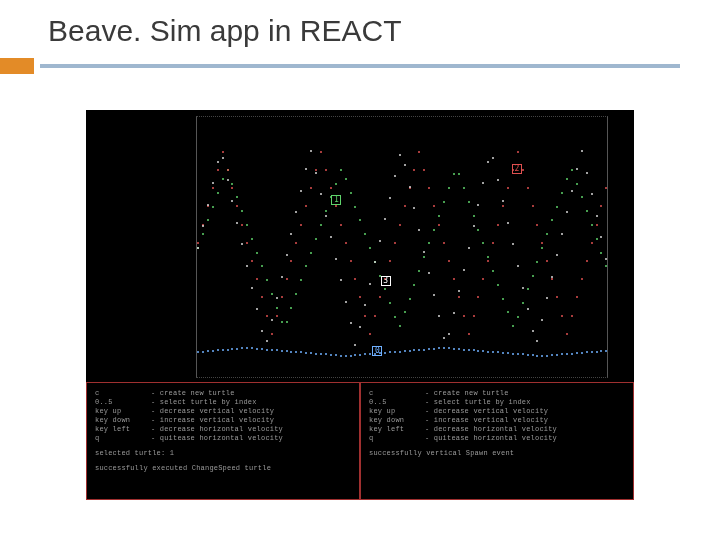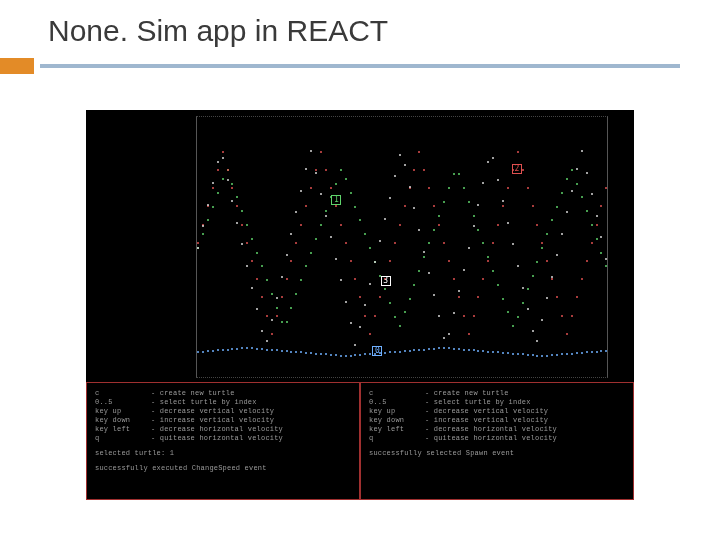--- a/index.html
+++ b/index.html
@@ -44,21 +44,21 @@
   .trail{position:absolute;width:2px;height:2px;border-radius:50%;}
   .c0{background:#6fb0ff;}
   .c1{background:#5fd36b;}
   .c2{background:#e05050;}
   .c3{background:#d9d9d9;}
 </style>
 </head>
 <body>
 <div class="page">
 
-  <div class="title">None. Sim app in REACT</div>
+  <div class="title">Beave. Sim app in REACT</div>
   <div class="rule-wrap">
     <div class="orange-block"></div>
     <div class="rule"></div>
   </div>
 
   <div class="stage">
     <div class="graph" id="graph">
         <div class="trail c0" style="left: 0px; top: 234px;"></div>
         <div class="trail c0" style="left: 4.92px; top: 233.61px;"></div>
         <div class="trail c0" style="left: 9.84px; top: 233.22px;"></div>
@@ -402,27 +402,27 @@
       </div>
     <div class="consoles">
       <div class="console" id="console-0">
           <div class="row"><span class="k">c</span><span>- create new turtle</span></div>
           <div class="row"><span class="k">0..5</span><span>- select turtle by index</span></div>
           <div class="row"><span class="k">key up</span><span>- decrease vertical velocity</span></div>
           <div class="row"><span class="k">key down</span><span>- increase vertical velocity</span></div>
           <div class="row"><span class="k">key left</span><span>- decrease horizontal velocity</span></div>
           <div class="row"><span class="k">q</span><span>- quitease horizontal velocity</span></div>
           <div class="sel">selected turtle: 1</div>
-          <div class="evt">successfully executed ChangeSpeed event</div>
+          <div class="evt">successfully executed ChangeSpeed turtle</div>
         </div>
       <div class="console" id="console-1">
           <div class="row"><span class="k">c</span><span>- create new turtle</span></div>
           <div class="row"><span class="k">0..5</span><span>- select turtle by index</span></div>
           <div class="row"><span class="k">key up</span><span>- decrease vertical velocity</span></div>
           <div class="row"><span class="k">key down</span><span>- increase vertical velocity</span></div>
           <div class="row"><span class="k">key left</span><span>- decrease horizontal velocity</span></div>
           <div class="row"><span class="k">q</span><span>- quitease horizontal velocity</span></div>
-          <div class="evt">successfully selected Spawn event</div>
+          <div class="evt">successfully vertical Spawn event</div>
         </div>
     </div>
   </div>
 
 </div>
 
 </body></html>

